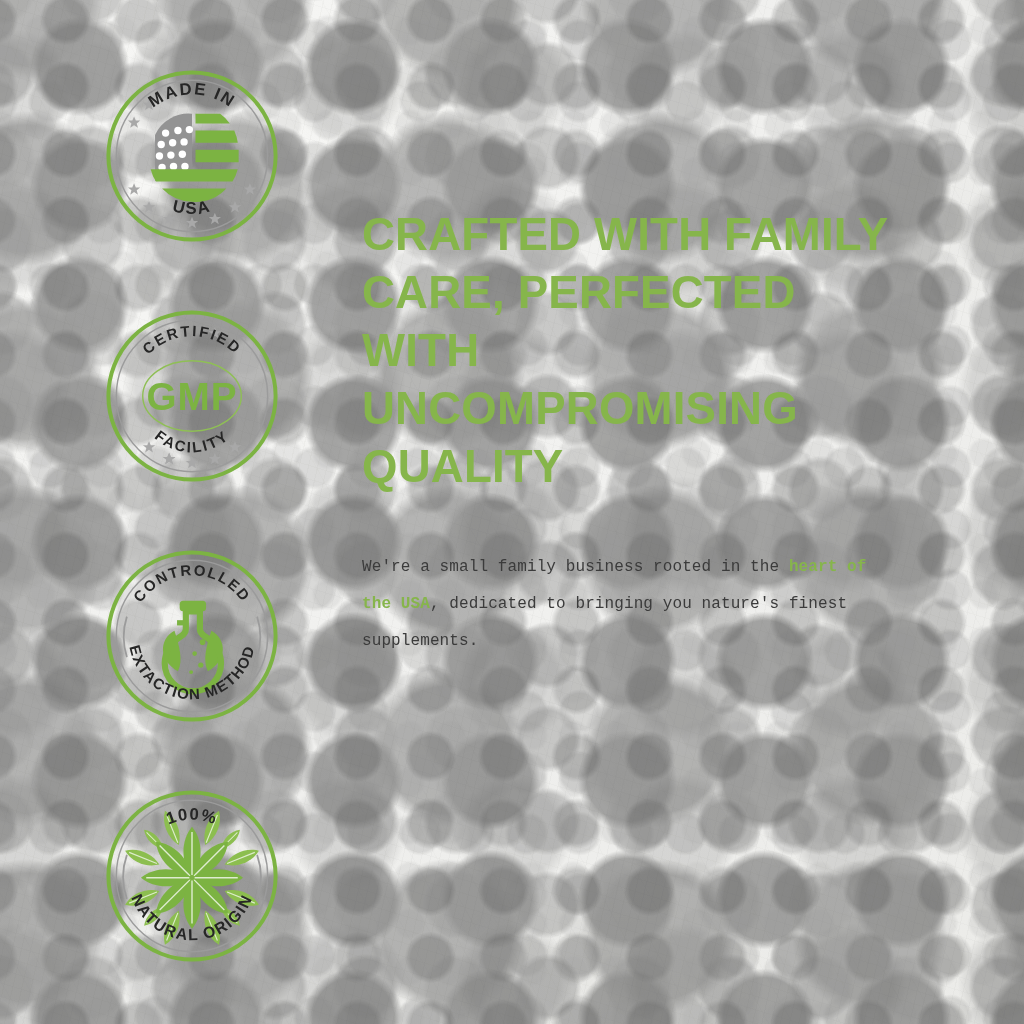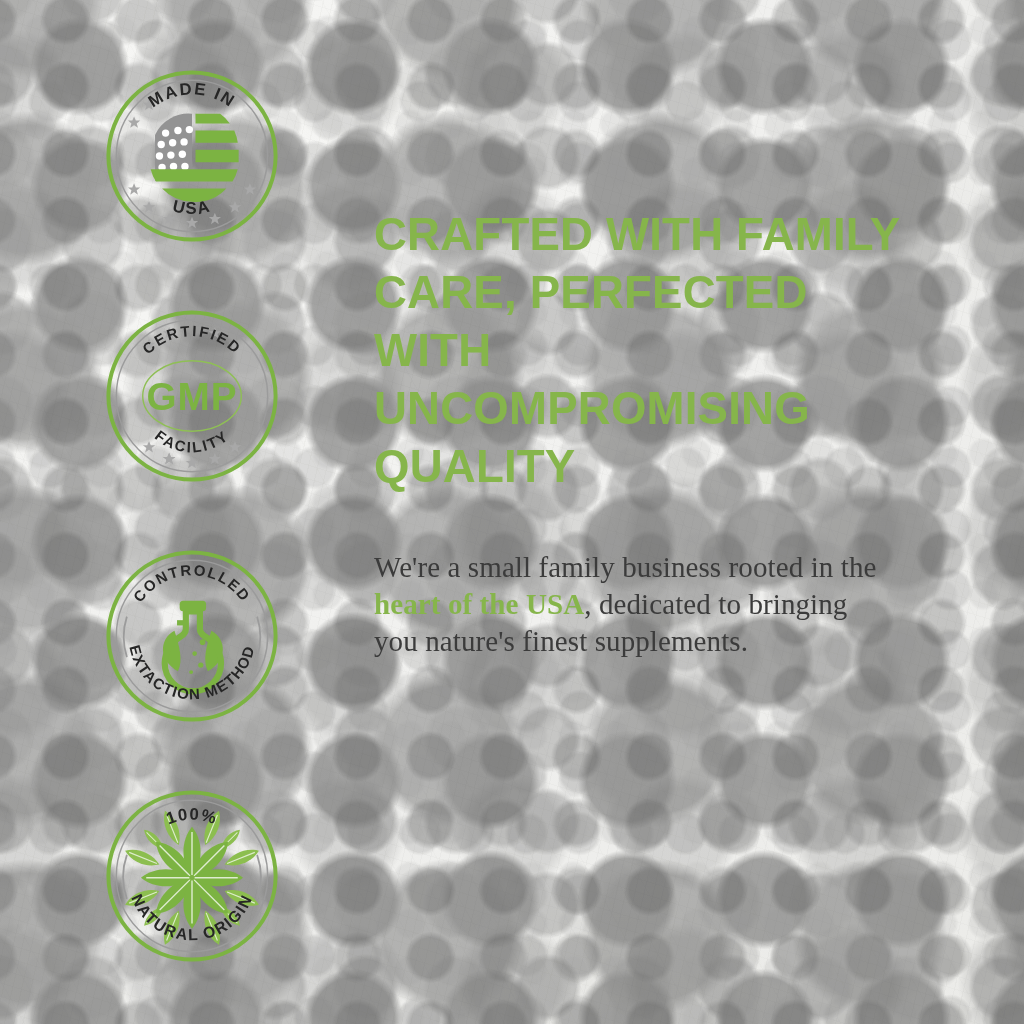--- a/index.html
+++ b/index.html
@@ -78,42 +78,41 @@
     margin-bottom: 64px;
     display: block;
   }
   .badge svg { display: block; width: 176px; height: 176px; }
 
   .content {
     position: absolute;
     left: 362px;
     top: 205px;
     width: 560px;
-    margin-left: 12px;
   }
 
   h1.headline {
     margin: 0;
     font-family: "Liberation Sans Narrow", "Liberation Sans", sans-serif;
     font-weight: 700;
     font-size: 47px;
     line-height: 58px;
     letter-spacing: .2px;
     color: #86b54b;
     text-transform: uppercase;
     white-space: pre-line;
     transform: scaleX(.97);
     transform-origin: left top;
   }
 
   .body-copy { margin-top: 54px; width: 520px; }
   .para {
     margin: 0 0 30px 0;
-    font-family: Liberation Serif, serif;
-    font-size: 29px;
+    font-family: Liberation Mono, monospace;
+    font-size: 16px;
     line-height: 37px;
     color: #3b3b3b;
     letter-spacing: .1px;
   }
   .para:last-child { margin-bottom: 0; }
   .hl {
     color: #86b54b;
     font-weight: 700;
   }
 </style>

